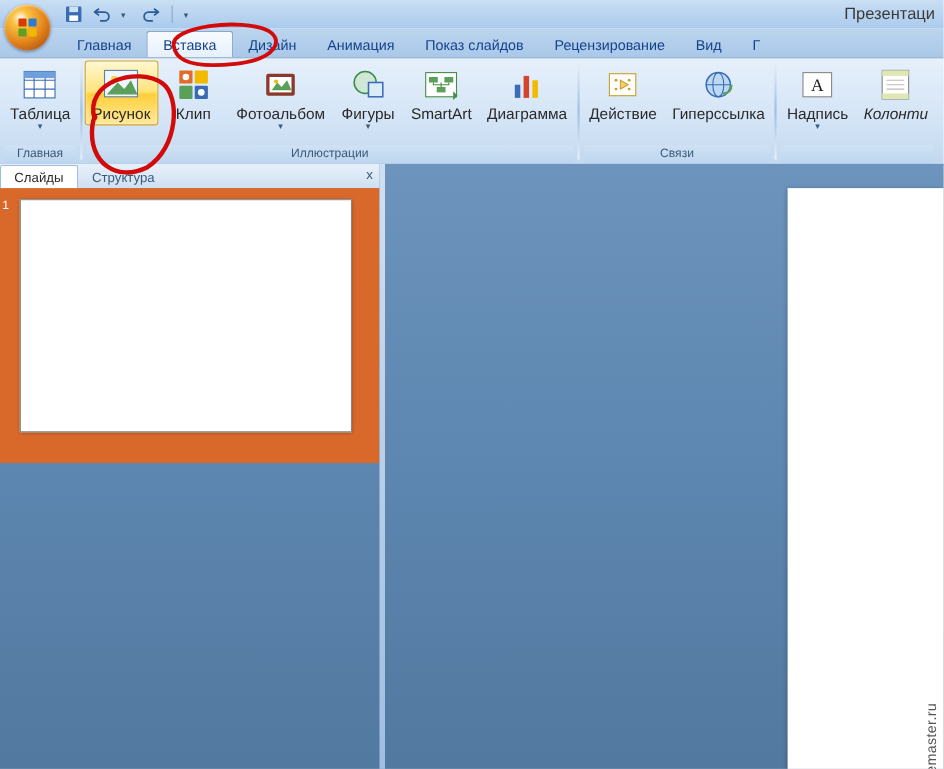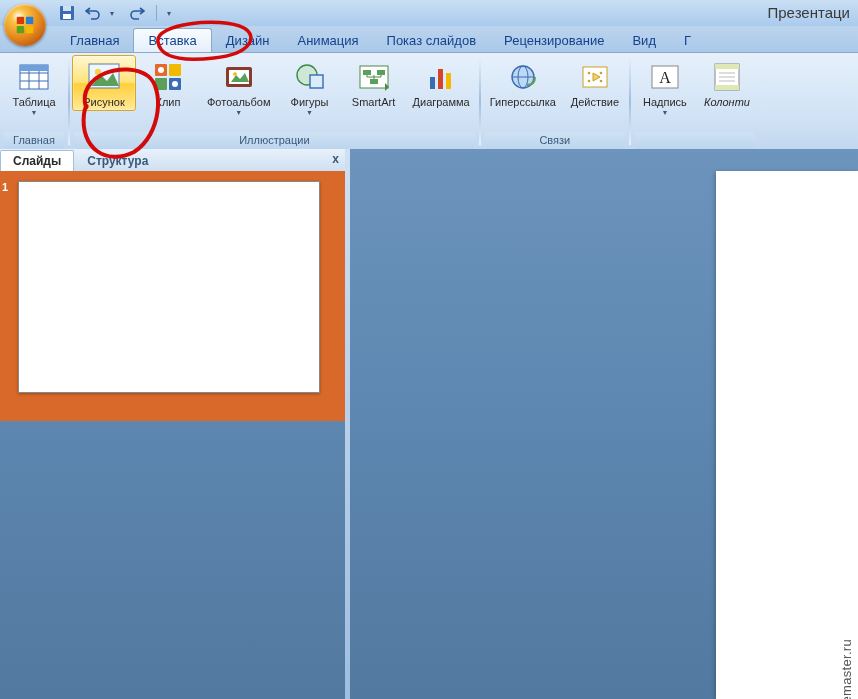--- a/index.html
+++ b/index.html
@@ -22,25 +22,25 @@
 
 
 .ribbon{height:96px;background:linear-gradient(#e6f0fb 0%,#d3e4f6 60%,#c2d8ef 100%);display:flex;align-items:stretch;border-bottom:1px solid #8ba9c7;}
 .group{display:flex;flex-direction:column;padding:2px 2px 0;}
 .group-items{flex:1;display:flex;align-items:flex-start;gap:0;}
 .group-label{text-align:center;font-size:11px;color:#3a5a7a;padding:2px 0 3px;background:linear-gradient(#d0e2f4,#bcd5ee);border-radius:0 0 3px 3px;margin:0 2px;}
 .group-sep{width:2px;background:linear-gradient(#e6f0fb,#9fbee0,#e6f0fb);margin:4px 0;}
 .rbtn{display:flex;flex-direction:column;align-items:center;justify-content:flex-start;padding:4px 6px 2px;min-width:50px;border-radius:3px;border:1px solid transparent;}
 .rbtn.highlight{background:linear-gradient(#fff7d1,#ffe37a 48%,#ffcf3a 52%,#ffe99a);border:1px solid #d6a72a;box-shadow:inset 0 0 2px rgba(255,255,255,.8);}
 .rbtn .ic{width:34px;height:34px;margin-bottom:2px;display:flex;align-items:center;justify-content:center;}
-.rbtn .lbl{font-size:11px;color:#2a2a2a;text-align:center;line-height:1.1;white-space:nowrap;}
+.rbtn .lbl{font-size:14px;color:#2a2a2a;text-align:center;line-height:1.1;white-space:nowrap;}
 .rbtn .drop{font-size:7px;color:#3a5a7a;margin-top:1px;}
 
 
-.workspace{position:absolute;left:0;top:149px;right:0;bottom:0;background:linear-gradient(180deg,#6c94bc 0%,#5d86b0 50%,#52799f 100%);font-weight:bold;}
+.workspace{position:absolute;left:0;top:149px;right:0;bottom:0;background:linear-gradient(180deg,#6c94bc 0%,#5d86b0 50%,#52799f 100%);}
 .panel-tabs{height:22px;background:linear-gradient(#e8f1fb,#cfe0f2);display:flex;align-items:flex-end;border-bottom:1px solid #9fbee0;position:relative;}
 .ptab{padding:3px 12px 3px;font-size:12px;color:#3a5a7a;border:1px solid transparent;border-bottom:none;}
 .ptab.active{background:#fff;border:1px solid #9fbee0;border-bottom:1px solid #fff;margin-bottom:-1px;border-radius:2px 2px 0 0;color:#2a2a2a;}
 .panel-close{position:absolute;right:6px;top:3px;font-size:12px;color:#3a5a7a;}
 
 .leftpane{position:absolute;left:0;top:0;width:345px;bottom:0;}
 .thumbarea{position:absolute;left:0;top:22px;right:0;height:230px;background:#d9692a;padding:10px 8px;}
 .slidenum{position:absolute;left:2px;top:10px;color:#fff;font-size:11px;}
 .thumb{position:absolute;left:18px;top:10px;width:300px;height:210px;background:#fff;border:1px solid #888;box-shadow:0 1px 3px rgba(0,0,0,.3);}
 
@@ -198,41 +198,41 @@
     </div>
     <div class="group-label">Иллюстрации</div>
   </div>
   <div class="group-sep"></div>
 
   <div class="group">
     <div class="group-items">
       <div class="rbtn">
         <div class="ic">
           <svg width="32" height="32" viewBox="0 0 32 32">
-              <circle cx="16" cy="16" r="11" fill="#bcd8f2" stroke="#3a6cb5" stroke-width="1.4"></circle>
-              <ellipse cx="16" cy="16" rx="5" ry="11" fill="none" stroke="#3a6cb5"></ellipse>
-              <line x1="5" y1="16" x2="27" y2="16" stroke="#3a6cb5"></line>
-              <path d="M20 24 Q28 24 28 16" fill="none" stroke="#5aa05a" stroke-width="2"></path>
-            </svg>
-        </div>
-        <div class="lbl">Гиперссылка</div>
-      </div>
-      <div class="rbtn">
-        <div class="ic">
-          <svg width="32" height="32" viewBox="0 0 32 32">
               <rect x="4" y="6" width="24" height="20" fill="#fff" stroke="#c9a227"></rect>
               <circle cx="10" cy="12" r="1.3" fill="#c9a227"></circle>
               <circle cx="22" cy="12" r="1.3" fill="#c9a227"></circle>
               <circle cx="10" cy="20" r="1.3" fill="#c9a227"></circle>
               <circle cx="22" cy="20" r="1.3" fill="#c9a227"></circle>
               <polygon points="14,12 21,16 14,20" fill="#f2d06b" stroke="#c9a227"></polygon>
             </svg>
         </div>
         <div class="lbl">Действие</div>
       </div>
+      <div class="rbtn">
+        <div class="ic">
+          <svg width="32" height="32" viewBox="0 0 32 32">
+              <circle cx="16" cy="16" r="11" fill="#bcd8f2" stroke="#3a6cb5" stroke-width="1.4"></circle>
+              <ellipse cx="16" cy="16" rx="5" ry="11" fill="none" stroke="#3a6cb5"></ellipse>
+              <line x1="5" y1="16" x2="27" y2="16" stroke="#3a6cb5"></line>
+              <path d="M20 24 Q28 24 28 16" fill="none" stroke="#5aa05a" stroke-width="2"></path>
+            </svg>
+        </div>
+        <div class="lbl">Гиперссылка</div>
+      </div>
     </div>
     <div class="group-label">Связи</div>
   </div>
   <div class="group-sep"></div>
 
   <div class="group">
     <div class="group-items">
       <div class="rbtn">
         <div class="ic">
           <svg width="32" height="32" viewBox="0 0 32 32">

